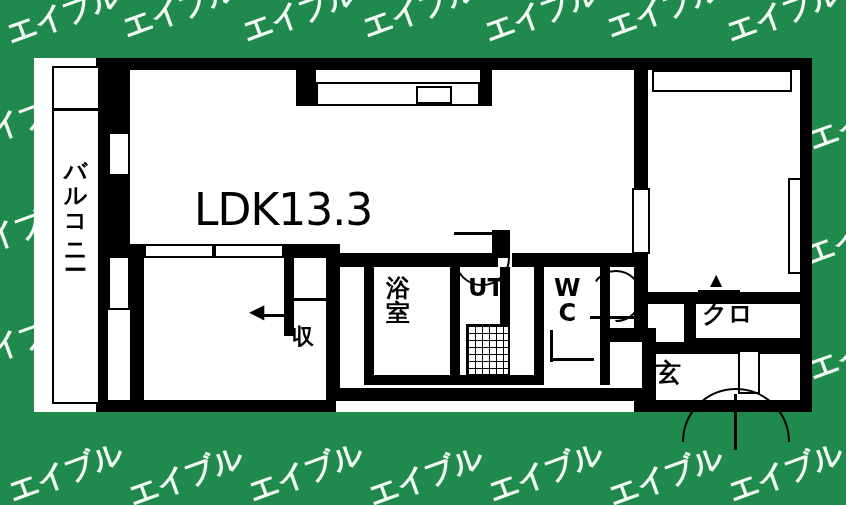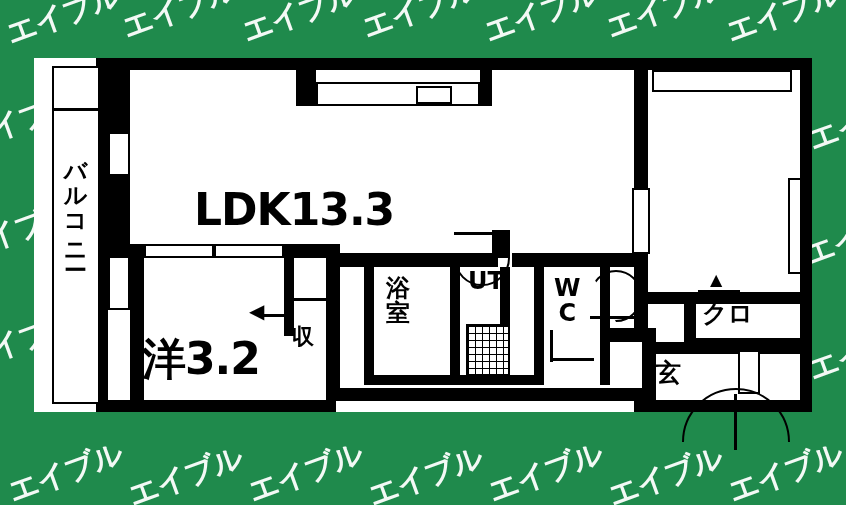--- a/index.html
+++ b/index.html
@@ -59,21 +59,21 @@
   }
   .label {
     position: absolute;
     color: #000000;
     font-family: "DejaVu Sans", sans-serif;
     white-space: nowrap;
     line-height: 1;
   }
   .big {
     font-size: 44px;
-    font-weight: 700;
+    font-weight: 400;
     letter-spacing: -1px;
   }
   .mid {
     font-size: 25px;
     font-weight: 700;
   }
   .small {
     font-size: 22px;
     font-weight: 700;
   }
@@ -189,21 +189,20 @@
     <div class="thin" style="left:110px; top:186px; width:70px; height:14px;"></div>
     <div class="thin" style="left:180px; top:186px; width:70px; height:14px;"></div>
 
     <div class="wall" style="left:250px; top:200px; width:10px; height:78px;"></div>
     <div class="thinline" style="left:260px; top:240px; width:32px; height:3px;"></div>
     <div class="label small" style="left:258px; top:268px;">収</div>
 
     <div class="thinline" style="left:224px; top:256px; width:26px; height:3px;"></div>
     <div class="label" style="left:215px; top:243px; font-size:20px;">◀</div>
 
-    <div class="label big" style="left:108px; top:279px;">洋3.2</div>
 
     <div class="wall" style="left:600px; top:12px; width:14px; height:260px;"></div>
     <div class="thin" style="left:598px; top:130px; width:18px; height:66px;"></div>
     <div class="thin" style="left:618px; top:12px; width:140px; height:22px;"></div>
     <div class="thin" style="left:754px; top:120px; width:14px; height:96px;"></div>
 
     <div class="wall" style="left:614px; top:234px; width:152px; height:12px;"></div>
     <div class="wall" style="left:650px; top:246px; width:12px; height:46px;"></div>
     <div class="wall" style="left:650px; top:280px; width:116px; height:12px;"></div>
     <div class="label mid" style="left:668px; top:243px;">クロ</div>
@@ -211,21 +210,21 @@
     <div class="thinline" style="left:664px; top:232px; width:42px; height:3px;"></div>
 
     <div class="wall" style="left:608px; top:284px; width:158px; height:12px;"></div>
     <div class="label mid" style="left:622px; top:302px;">玄</div>
 
     <div class="thin" style="left:704px; top:292px; width:22px; height:44px;"></div>
     <div class="door-arc" style="left:648px; top:330px; width:108px; height:108px; border-radius:50%; border-color:#000; border-width:2px; clip-path: polygon(0 0, 100% 0, 100% 50%, 0 50%);"></div>
     <div class="thinline" style="left:700px; top:336px; width:3px; height:56px;"></div>
 
     <div class="label stack" style="left:352px; top:218px;">浴<br>室</div>
-    <div class="label stack" style="left:434px; top:211px;">UT</div>
+    <div class="label stack" style="left:434px; top:218px;">UT</div>
     <div class="label stack" style="left:520px; top:218px;">W<br>C</div>
 
     <div class="tile" style="left:432px; top:266px; width:44px; height:52px;"></div>
 
     <div class="thinline" style="left:516px; top:300px; width:44px; height:3px;"></div>
     <div class="thinline" style="left:516px; top:272px; width:3px; height:32px;"></div>
 
     <div class="door-arc" style="left:420px; top:172px; width:56px; height:56px; border-radius:50%; clip-path: polygon(0 50%, 100% 50%, 100% 100%, 0 100%);"></div>
     <div class="thinline" style="left:420px; top:174px; width:54px; height:3px;"></div>
     <div class="wall" style="left:458px; top:172px; width:18px; height:28px;"></div>

